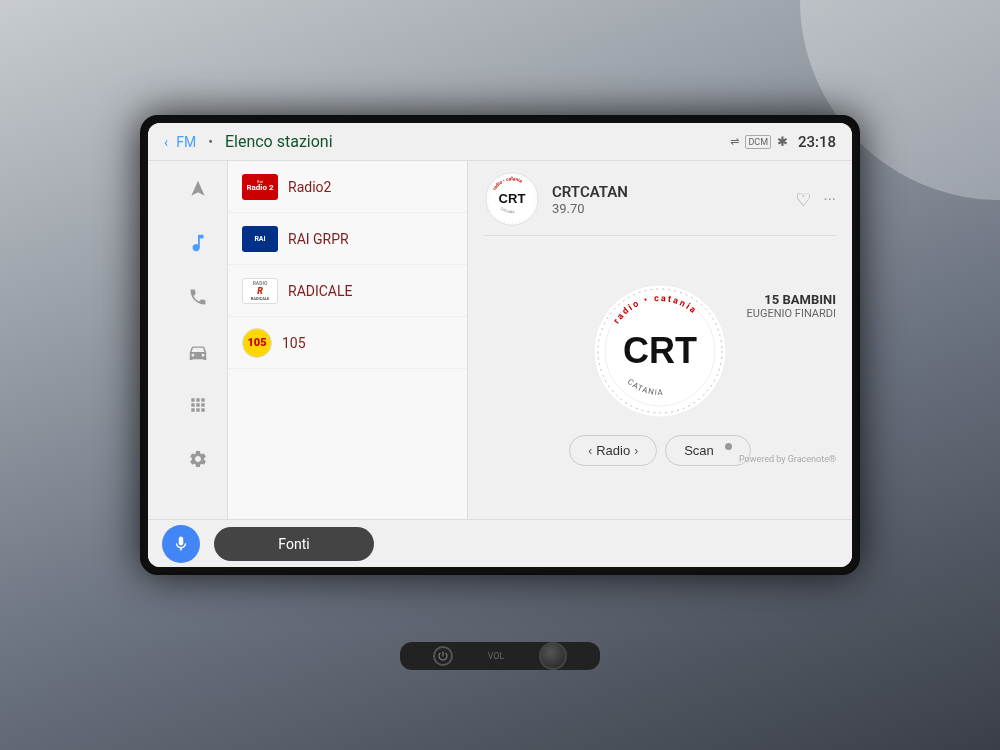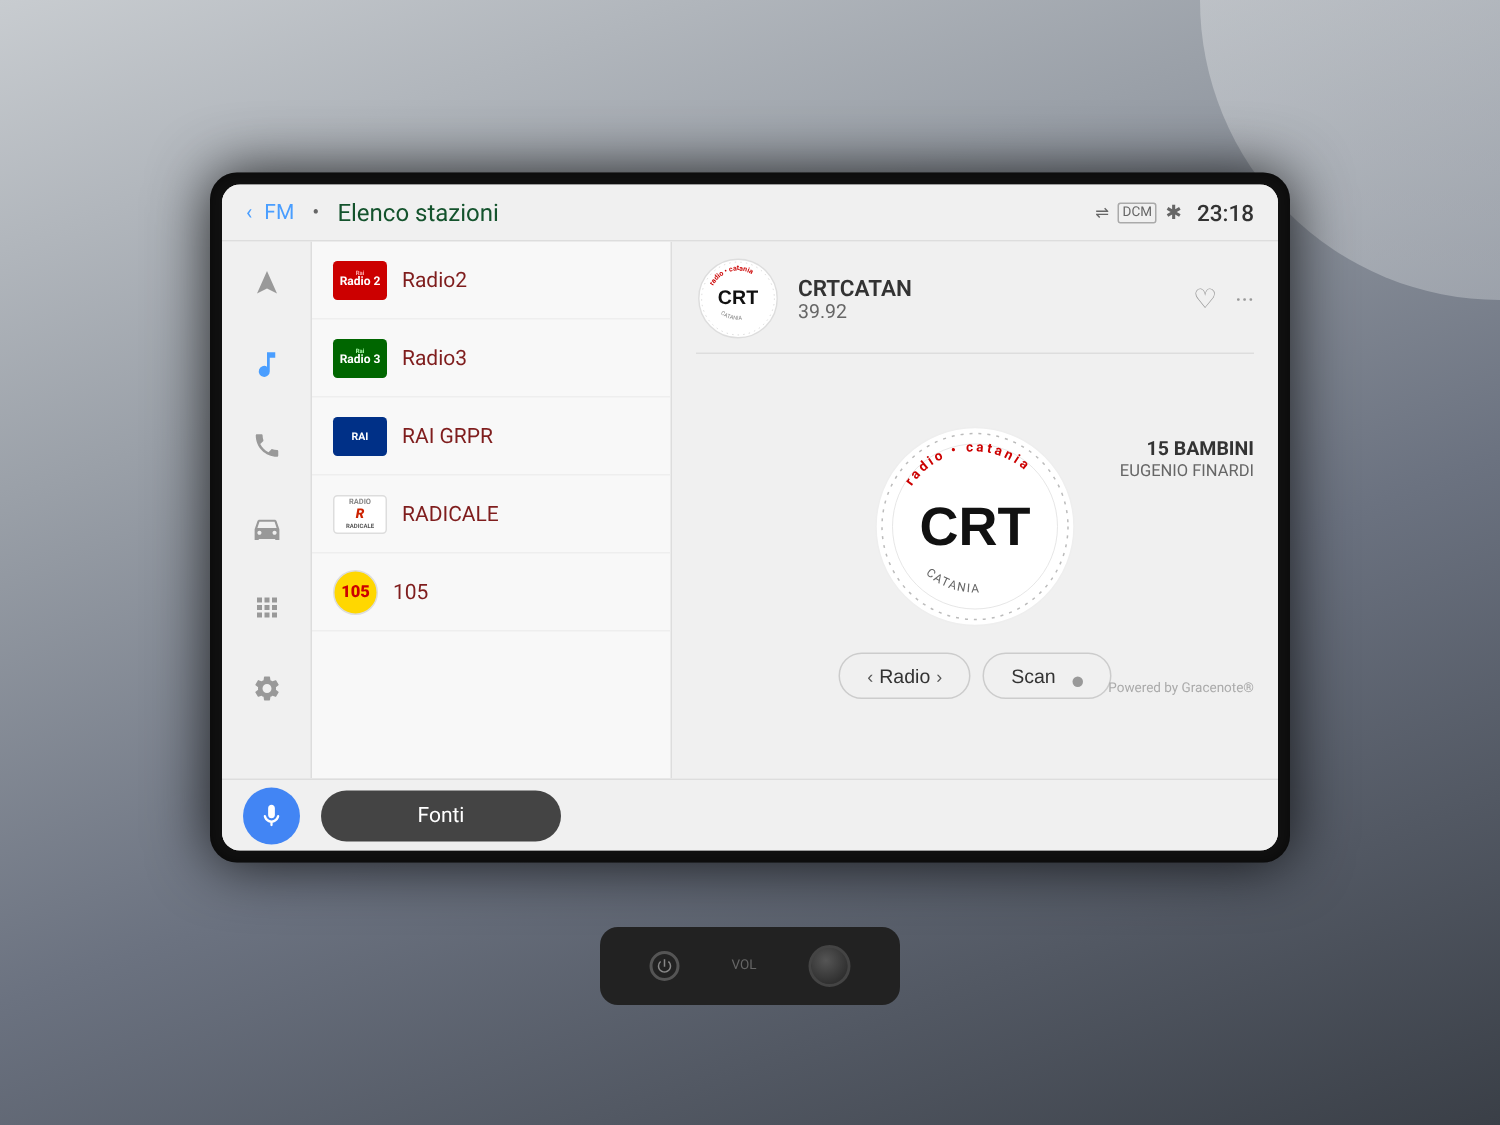--- a/index.html
+++ b/index.html
@@ -107,20 +107,21 @@
       color: #333;
       font-size: 15px;
       font-weight: 500;
     }
 
     
     .main-content {
       display: flex;
       flex: 1;
       overflow: hidden;
+      margin-left: 20px;
     }
 
     
     .sidebar {
       width: 60px;
       background: #f0f0f0;
       border-right: 1px solid #ddd;
       display: flex;
       flex-direction: column;
       align-items: center;
@@ -310,21 +311,21 @@
       cursor: pointer;
     }
 
     .nav-btn .arrow {
       font-size: 12px;
       color: #555;
     }
 
     .scan-btn {
       display: flex;
-      align-items: flex-end;
+      align-items: flex-start;
       gap: 11px;
       padding: 7px 18px;
       border-radius: 20px;
       border: 1.5px solid #ccc;
       background: transparent;
       font-size: 13px;
       color: #333;
       cursor: pointer;
     }
 
@@ -372,21 +373,21 @@
       cursor: pointer;
     }
 
     
     .controls-bar {
       position: absolute;
       bottom: 80px;
       left: 50%;
       transform: translateX(-50%);
       width: 200px;
-      height: 52px;
+      height: 28px;
       background: #222;
       border-radius: 12px;
       display: flex;
       align-items: center;
       justify-content: space-around;
       padding: 0 16px;
     }
 
     .power-btn {
       width: 20px;
@@ -490,29 +491,20 @@
           <div class="station-item">
             <div class="station-logo logo-radio2" style="background:#cc0000; color:white; display:flex; align-items:center; justify-content:center; font-size:6px; font-weight:bold; width:36px; height:26px; border-radius:3px;">
               <div style="text-align:center; line-height:1.1;">
                   <div style="font-size:4px; color:#ffaaaa;">Rai</div>
                   <div style="font-size:8px;">Radio 2</div>
                 </div>
             </div>
             <span class="station-name">Radio2</span>
           </div>
 
-          <div class="station-item">
-            <div class="station-logo logo-radio3" style="background:#006600; color:white; display:flex; align-items:center; justify-content:center; font-size:6px; font-weight:bold; width:36px; height:26px; border-radius:3px;">
-              <div style="text-align:center; line-height:1.1;">
-                  <div style="font-size:4px; color:#aaffaa;">Rai</div>
-                  <div style="font-size:8px;">Radio 3</div>
-                </div>
-            </div>
-            <span class="station-name">Radio3</span>
-          </div>
 
           <div class="station-item">
             <div class="station-logo" style="background:#003087; color:white; display:flex; align-items:center; justify-content:center; font-size:7px; font-weight:bold; width:36px; height:26px; border-radius:3px;">RAI</div>
             <span class="station-name">RAI GRPR</span>
           </div>
 
           <div class="station-item">
             <div class="station-logo" style="background:white; border:1px solid #ddd; display:flex; align-items:center; justify-content:center; font-size:7px; font-weight:bold; width:36px; height:26px; border-radius:3px; color:#c00; position:relative; overflow:hidden;">
               <div style="display:flex; flex-direction:column; align-items:center;">
                 <div style="font-size:5px; color:#888;">RADIO</div>
@@ -545,21 +537,21 @@
 
               <text x="30" y="34" text-anchor="middle" font-size="14" font-weight="900" fill="#111" font-family="Arial Black, Arial">CRT</text>
 
               <path id="arc-bot-small" d="M 12 34 A 20 20 0 0 0 48 34" fill="none"></path>
               <text font-size="4" fill="#888">
                 <textPath href="#arc-bot-small" startOffset="20%">CATANIA</textPath>
               </text>
             </svg>
             <div class="top-station-info">
               <div class="top-station-name">CRTCATAN</div>
-              <div class="top-station-freq">39.92</div>
+              <div class="top-station-freq">39.70</div>
             </div>
             <div class="top-station-actions">
               <span class="action-btn">♡</span>
               <span class="action-btn" style="font-size:16px;">···</span>
             </div>
           </div>
 
           <div class="main-playing">
 
             <svg class="crt-logo-main" viewBox="0 0 140 140" style="margin-top:8px;">

